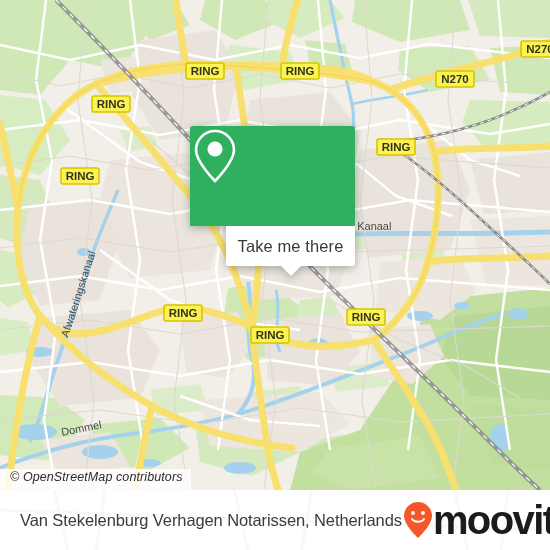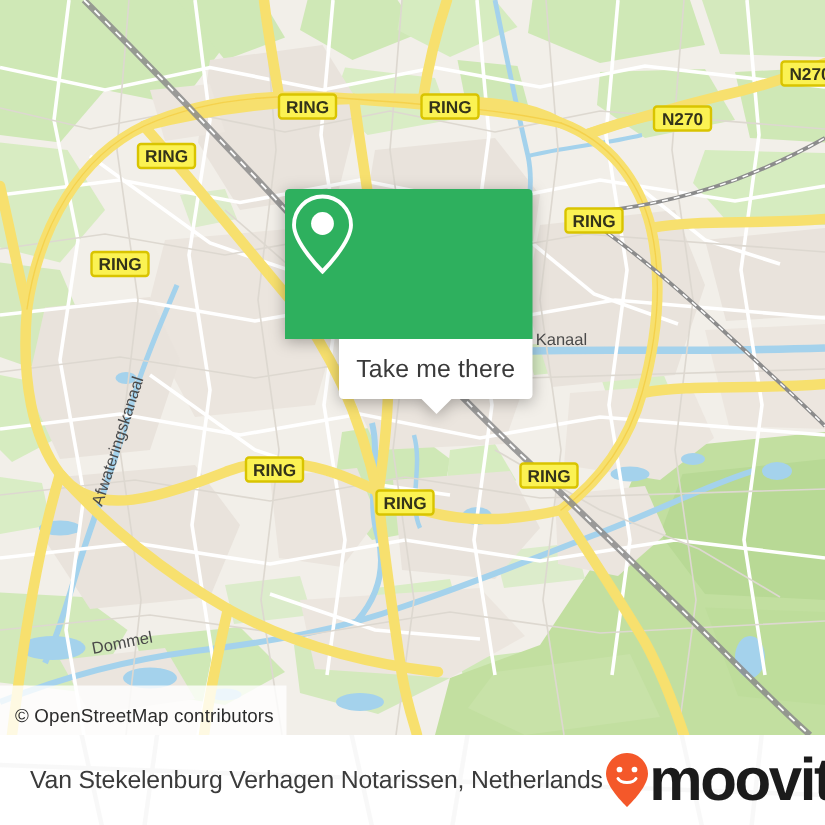--- a/index.html
+++ b/index.html
@@ -11,23 +11,23 @@
   #app{position:relative;width:550px;height:550px;overflow:hidden;background:#fff;}
 
   
   #map{position:absolute;left:0;top:0;width:550px;height:490px;overflow:hidden;background:#f2efe9;}
   #map svg{display:block;position:absolute;left:0;top:0;}
 
   
   #attrib{
     position:absolute;left:0;bottom:0;
     background:rgba(255,255,255,.80);
-    padding:13px 8px 4px 10px;
+    padding:1px 8px 4px 10px;
     font-size:12.5px;color:#2b2b2b;letter-spacing:.1px;
-    z-index:40;line-height:1.25;
+    z-index:40;line-height:1.25;font-style:italic;
   }
 
   
   #card{
     position:absolute;left:190px;top:126px;width:165px;
     z-index:50;
     filter:drop-shadow(0 2px 5px rgba(0,0,0,.30));
   }
   #card-green{
     height:100px;background:#2eb05e;

